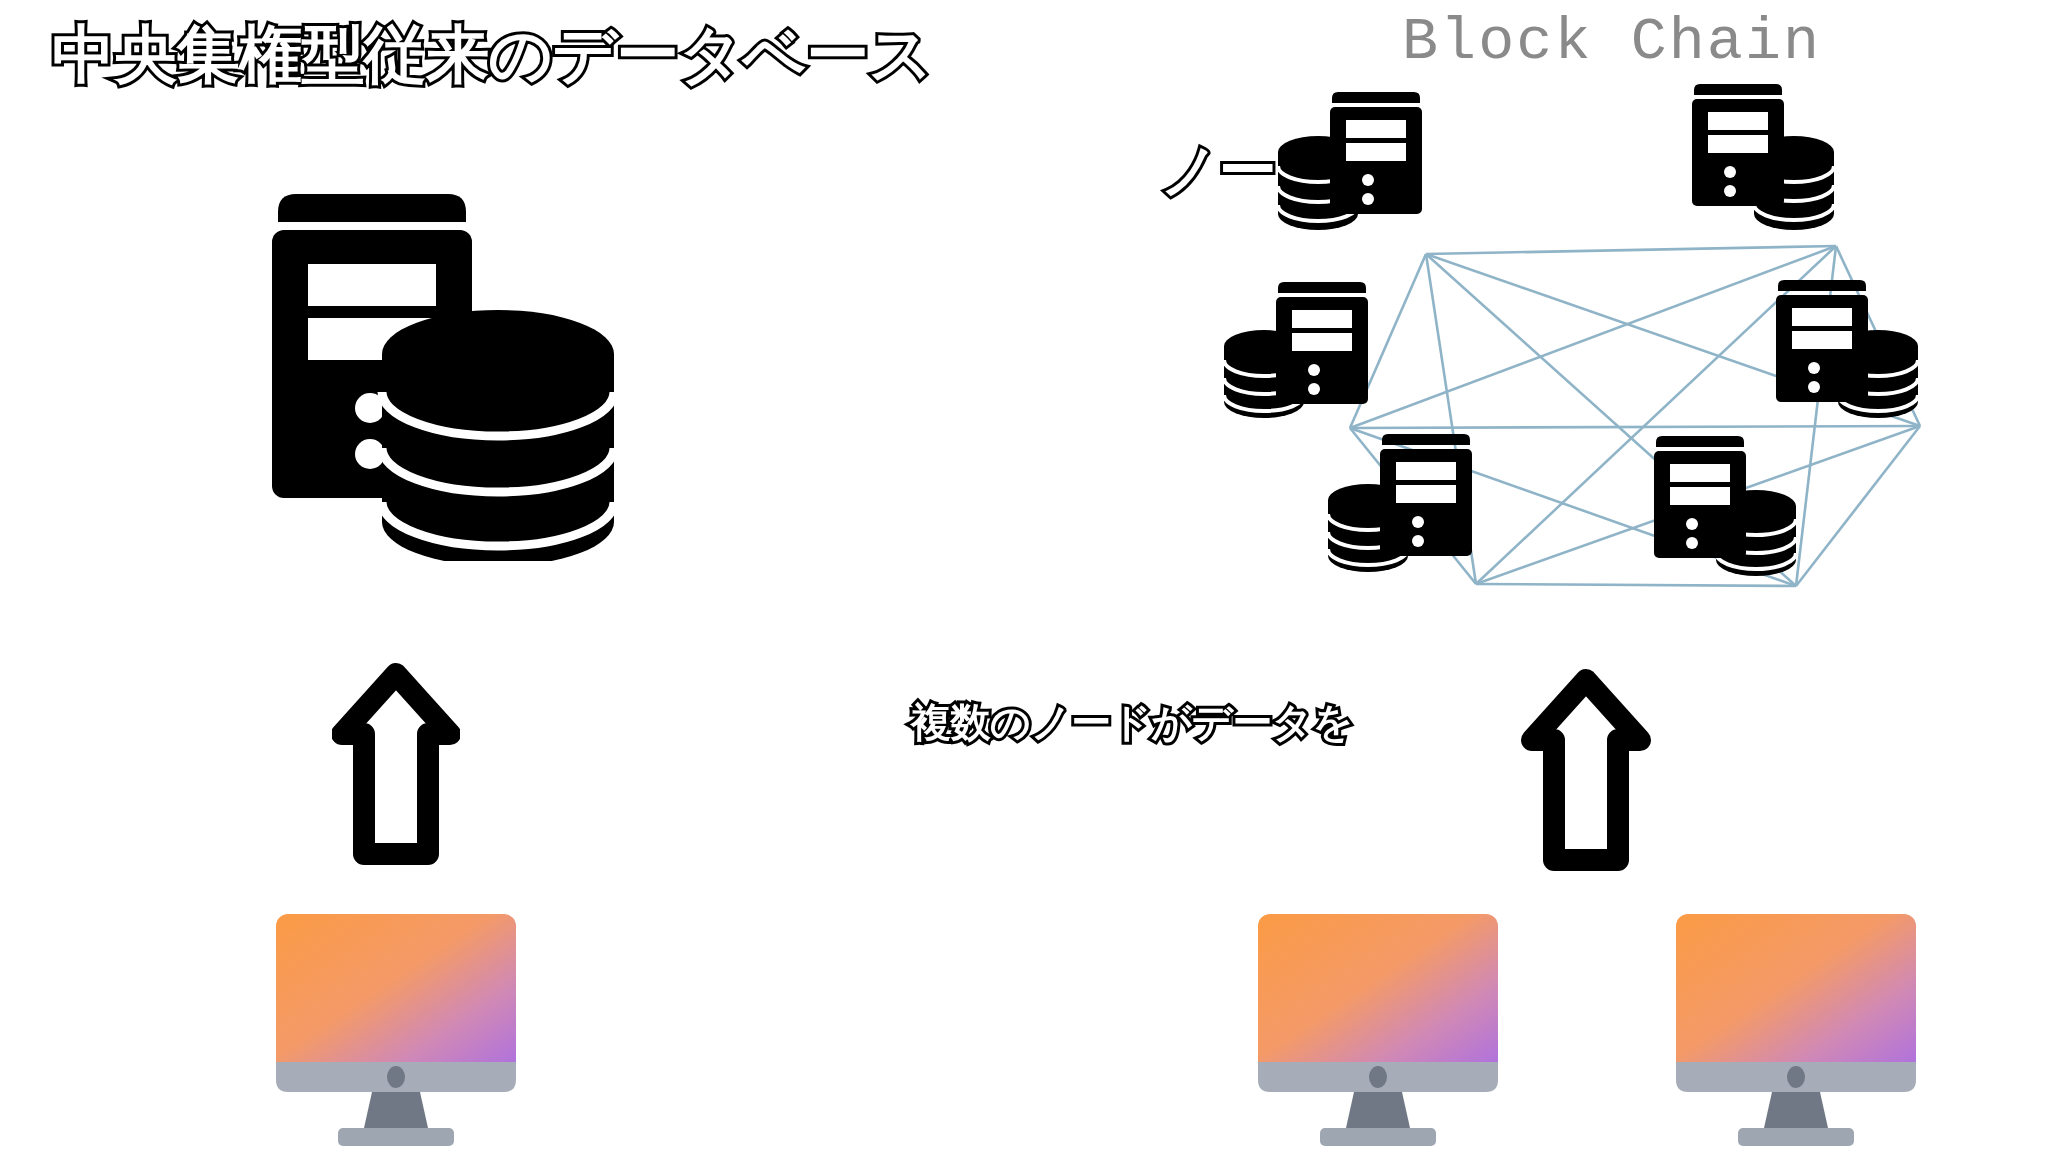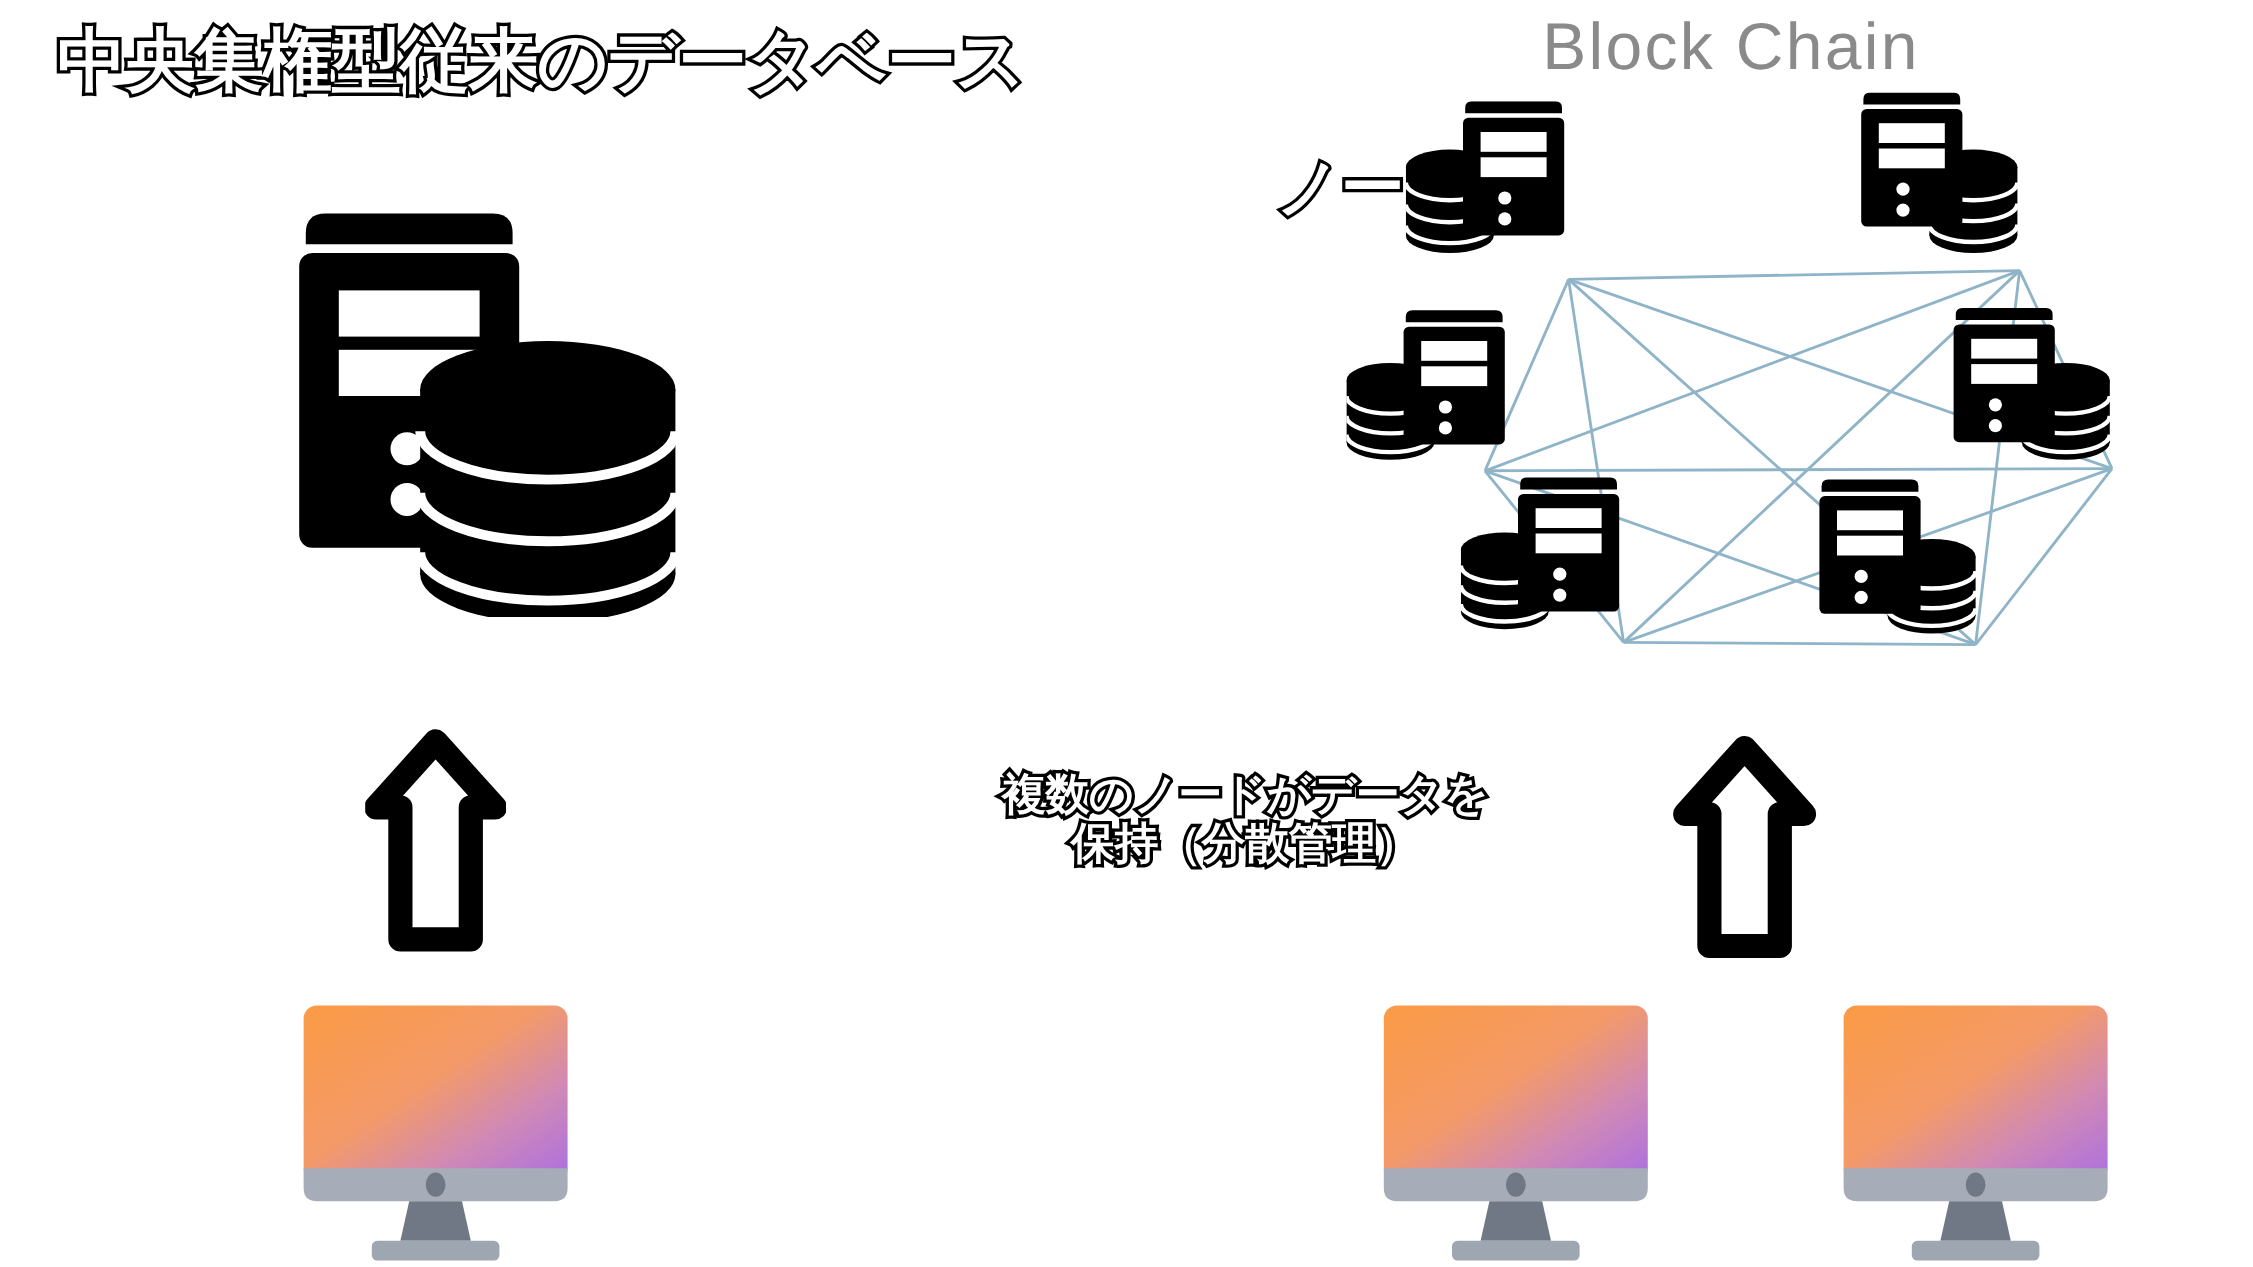--- a/index.html
+++ b/index.html
@@ -63,21 +63,21 @@
     -webkit-text-stroke: 6px #000000;
   }
 
   #blockchain-title {
     position: absolute;
     left: 1402px;
     top: 8px;
     font-size: 60px;
     color: #8a8a8a;
     font-weight: 300;
-    font-family: Liberation Sans, sans-serif;
+    font-family: Liberation Mono, monospace;
     letter-spacing: 0.035em;
     white-space: nowrap;
   }
 
   
   .icon-holder { position: absolute; }
   .icon-holder svg { display: block; width: 100%; height: 100%; }
 
   #central-db-icon { left: 262px; top: 186px; width: 358px; height: 375px; }
 
@@ -298,21 +298,20 @@
         <rect x="20" y="42" width="60" height="18" fill="#fff"></rect>
         <rect x="20" y="65" width="60" height="18" fill="#fff"></rect>
         <circle cx="42" cy="102" r="6" fill="#fff"></circle>
         <circle cx="42" cy="121" r="6" fill="#fff"></circle>
       </svg>
     </div>
   </div>
 
   <div class="jp-outline" id="distributed-caption">
     <span>複数のノードがデータを</span><br>
-    <span>保持（分散管理）</span>
   </div>
 
   <div class="icon-holder" id="arrow-right">
     <svg viewBox="0 0 136 208" xmlns="http://www.w3.org/2000/svg">
       <path d="M68 12 L122 72 L100 72 L100 192 L36 192 L36 72 L14 72 Z" fill="#ffffff" stroke="#000000" stroke-width="22" stroke-linejoin="round" stroke-linecap="round"></path>
     </svg>
   </div>
 
   <div class="icon-holder" id="monitor-mid">
     <svg viewBox="0 0 248 240" xmlns="http://www.w3.org/2000/svg">

